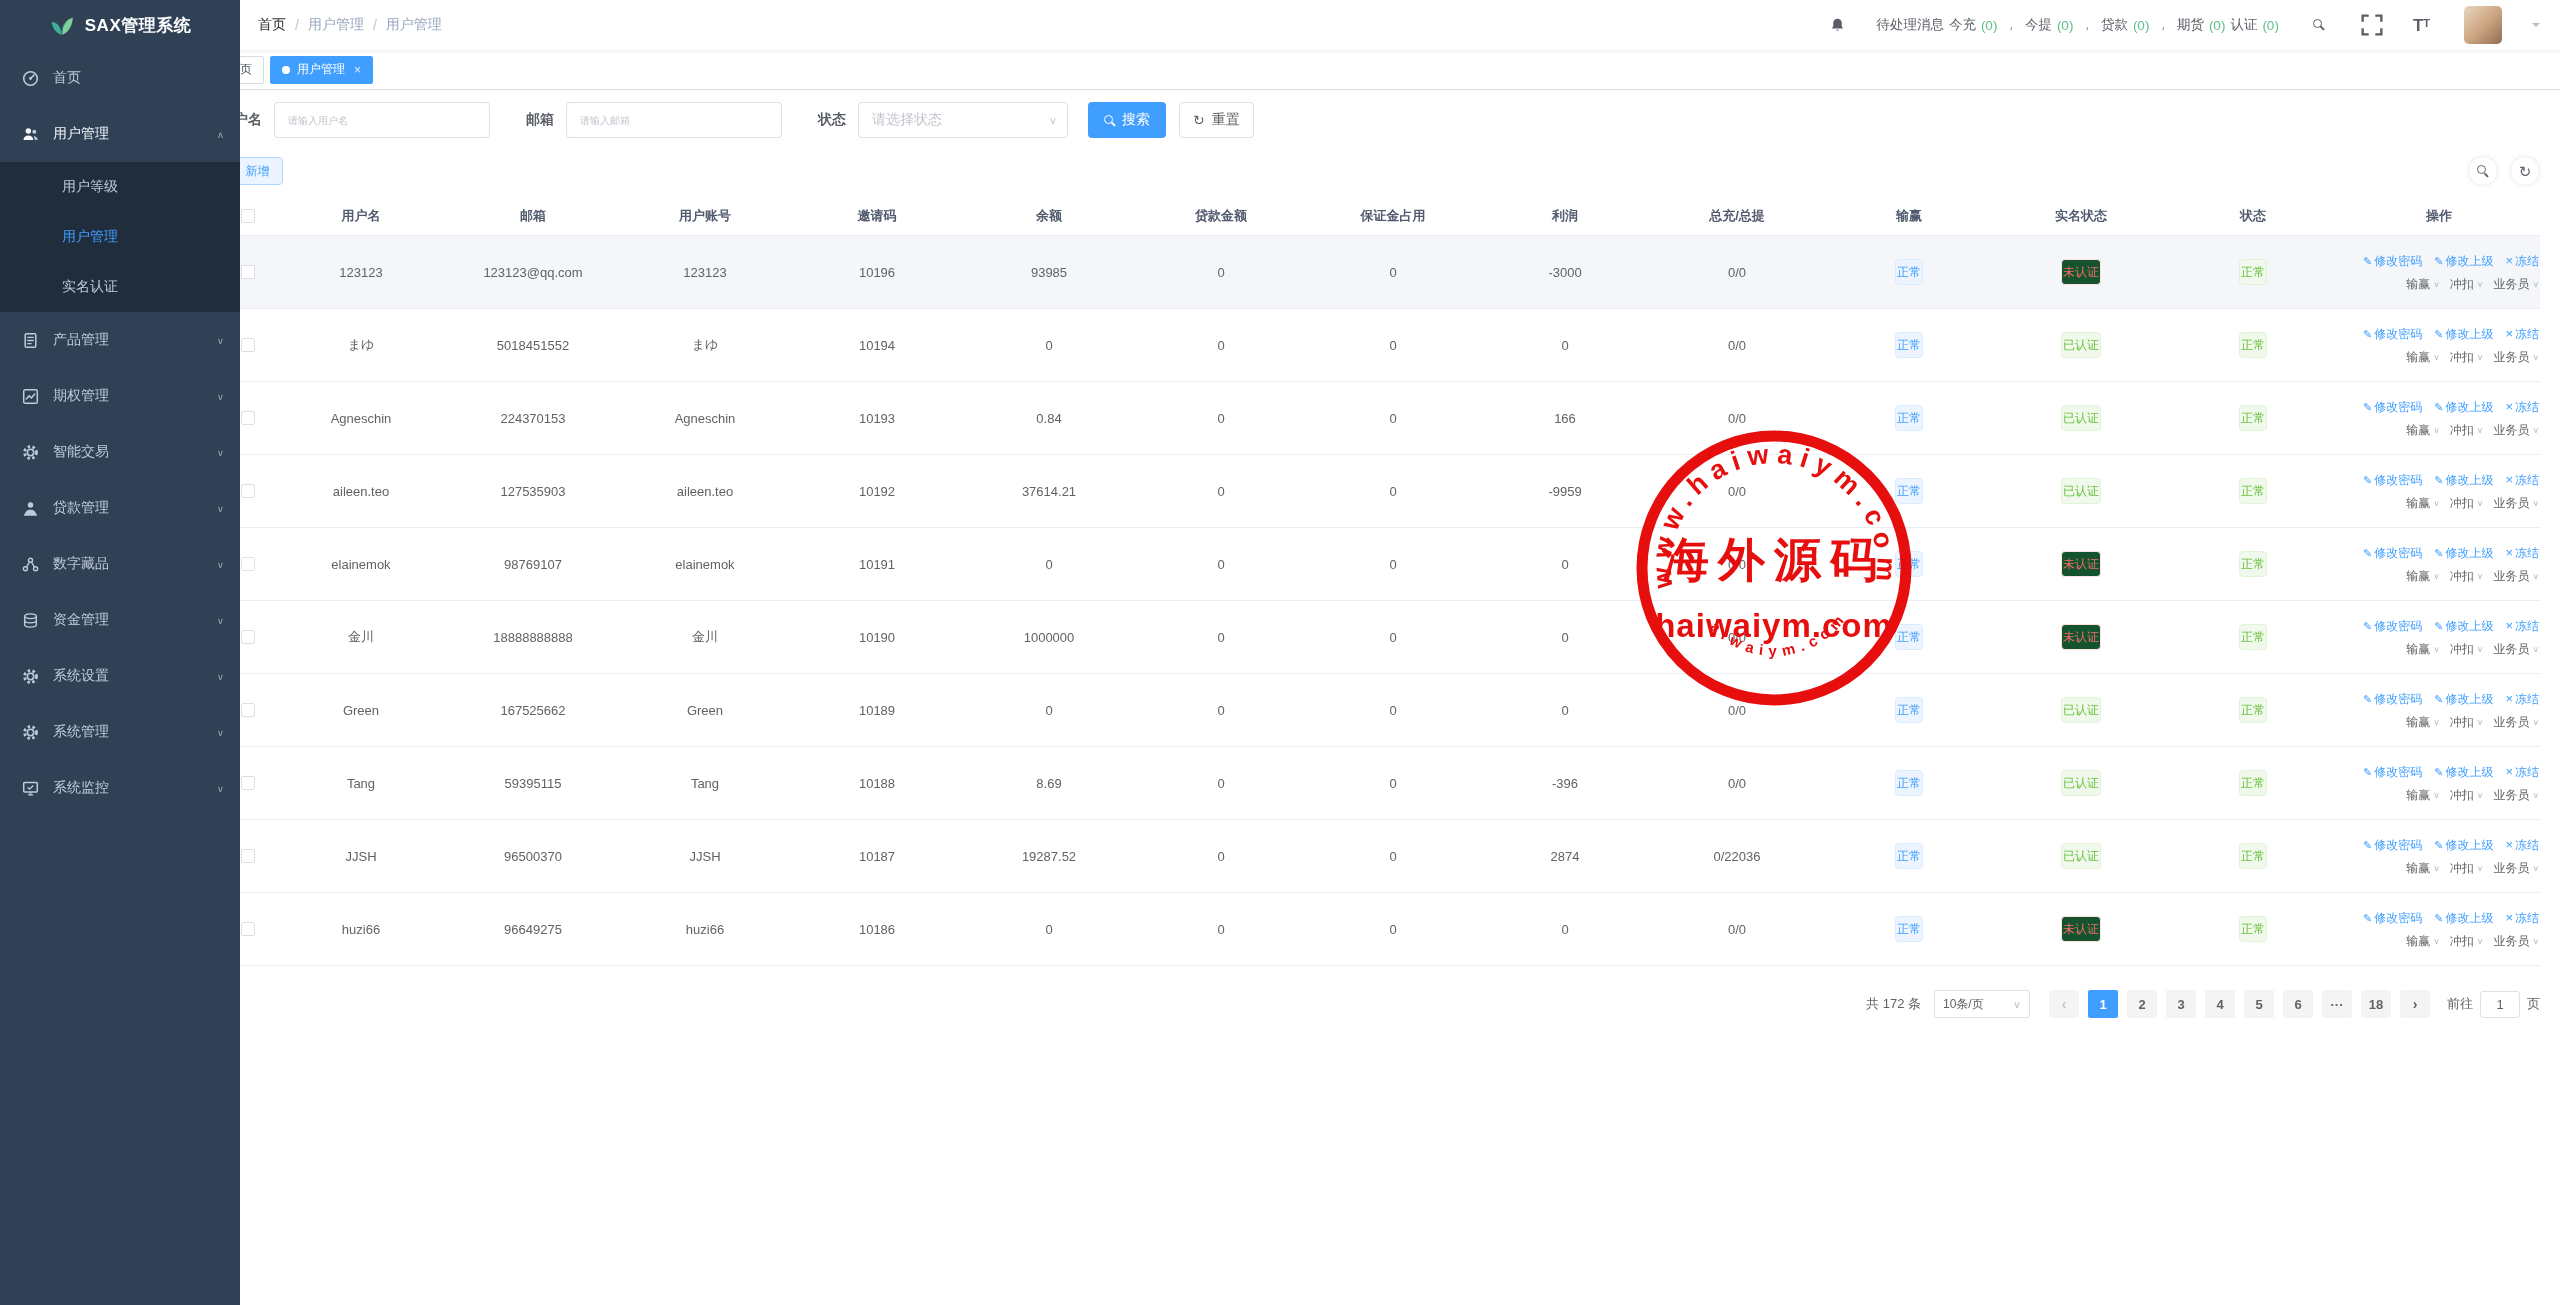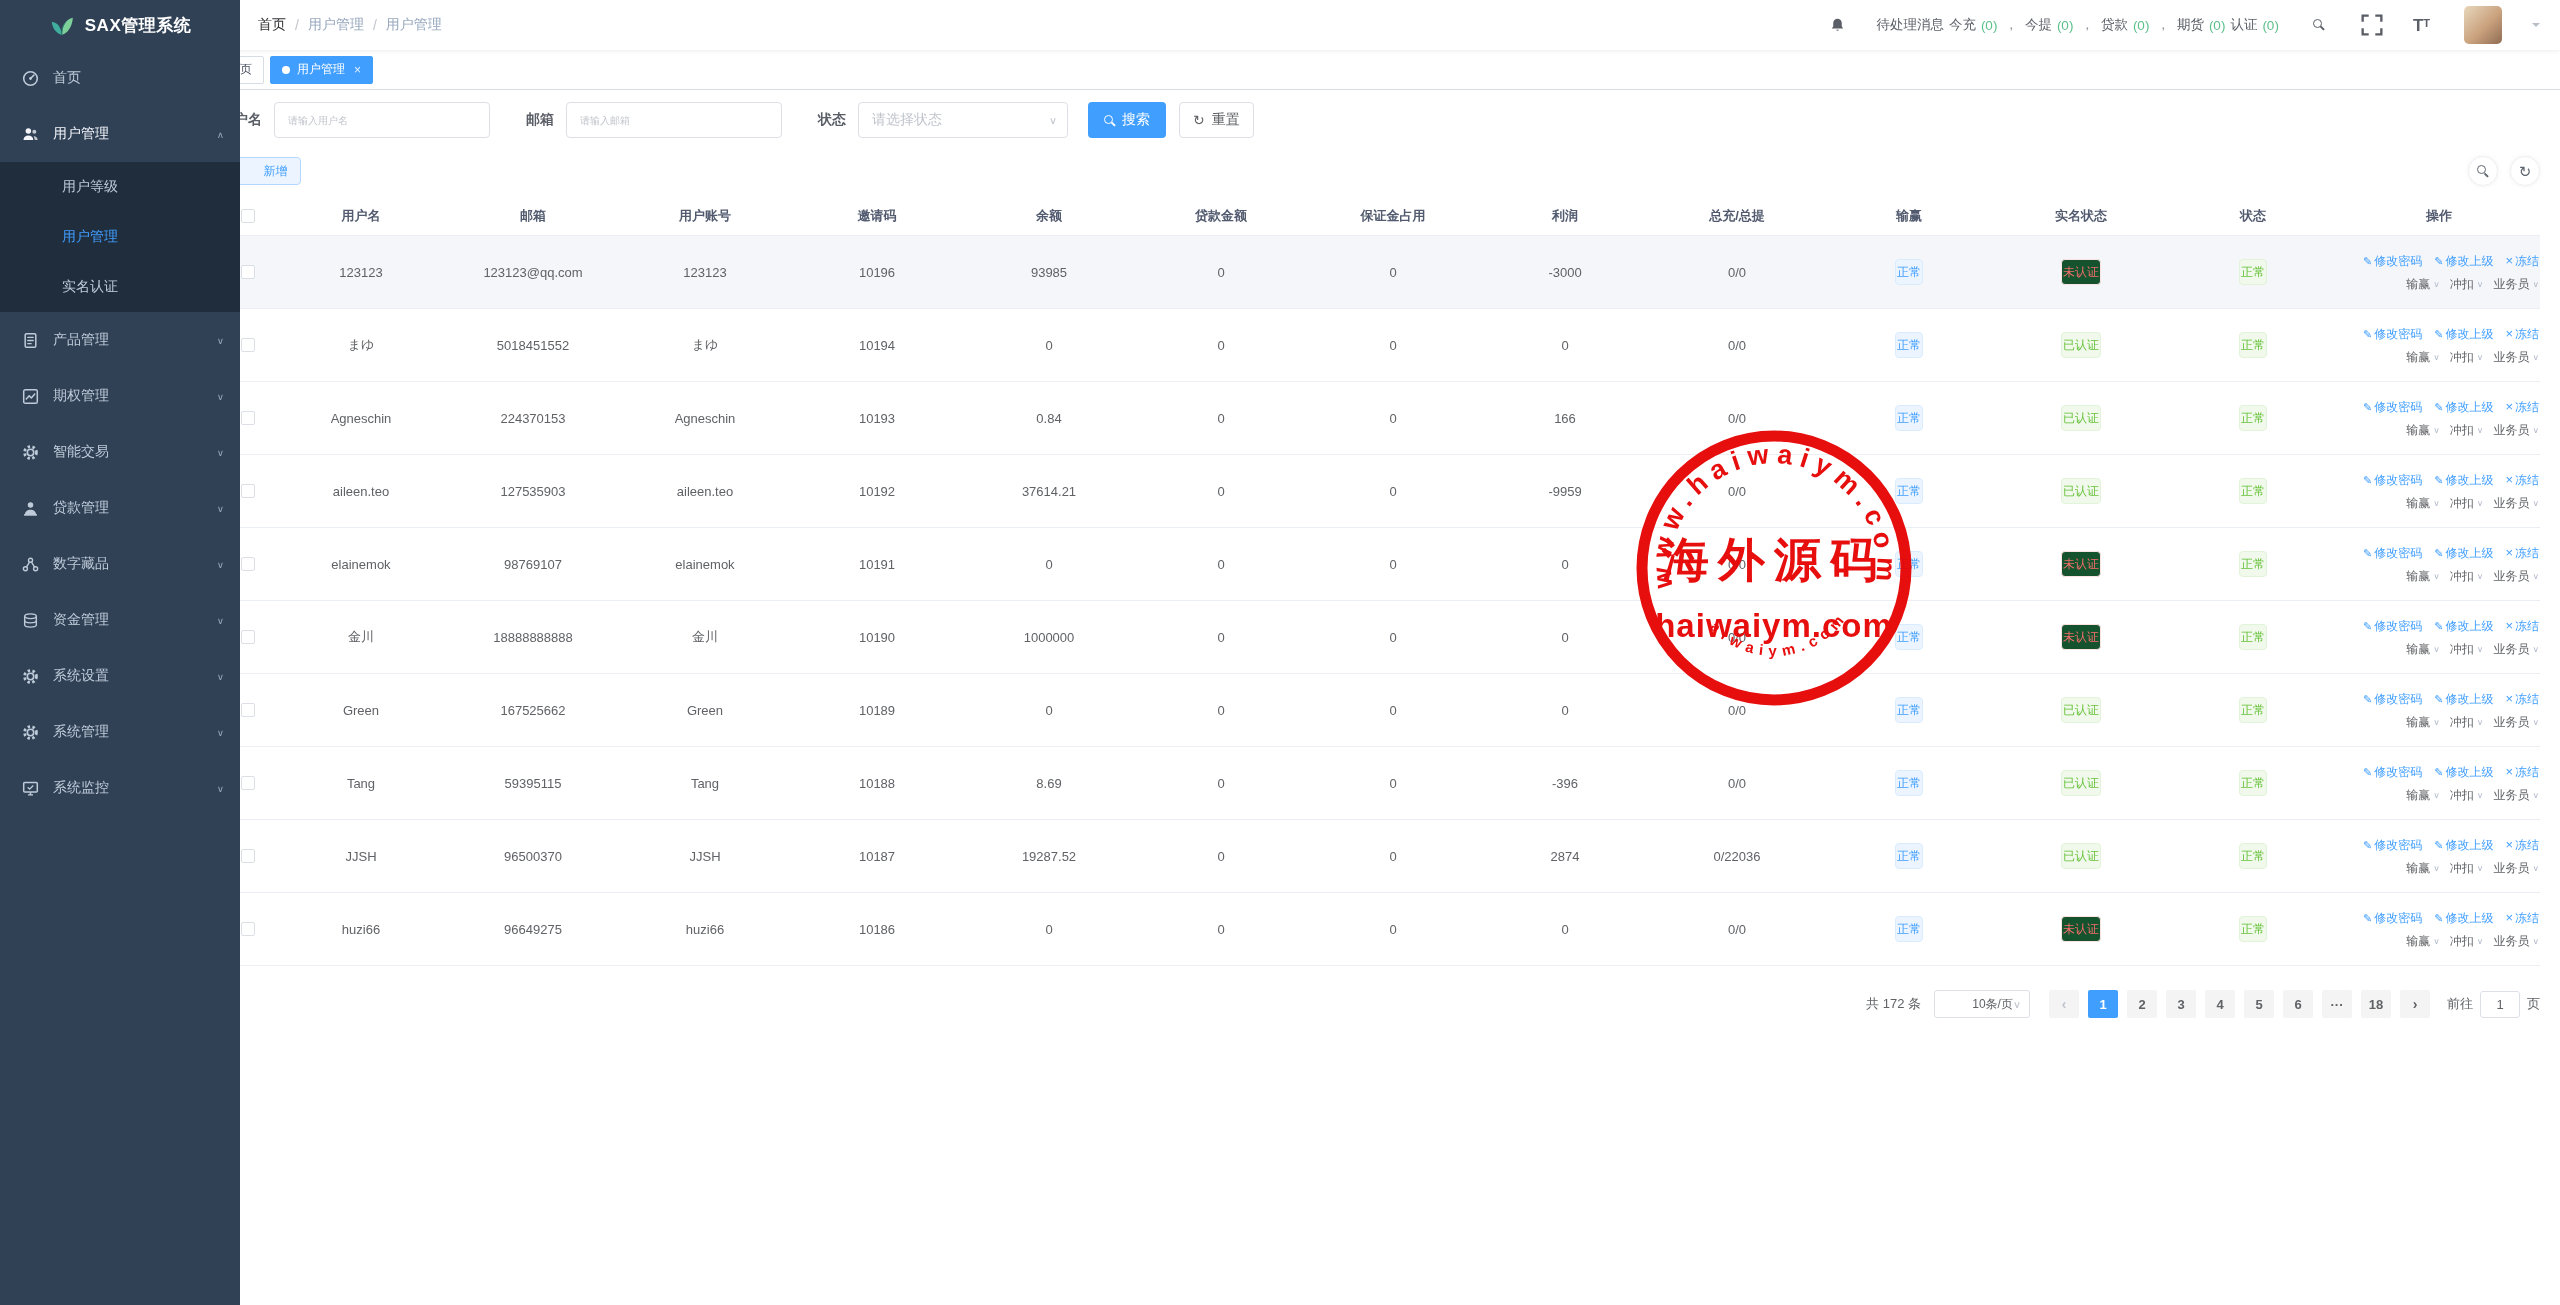--- a/index.html
+++ b/index.html
@@ -59,21 +59,21 @@
   .btn-search{background:#409eff;color:#fff;padding:0 15px;margin-left:6px}
   .btn-reset{background:#fff;color:#606266;border-color:#dcdfe6;padding:0 13px;margin-left:13px}
   .mag{position:relative;width:11px;height:11px;flex:none}
   .mag::before{content:"";position:absolute;left:0;top:0;width:7px;height:7px;border:1.6px solid currentColor;border-radius:50%}
   .mag::after{content:"";position:absolute;width:4.5px;height:1.6px;background:currentColor;transform:rotate(45deg);left:6.5px;top:8.5px}
   .refresh-glyph{font-style:normal;font-size:14px;line-height:1}
   .refresh-glyph::after{content:"↻"}
 
   
   .toolbar{display:flex;align-items:center;justify-content:space-between;padding:18px 20px 0}
-  .btn-add{height:28px;padding:0 12px;background:#ecf5ff;border:1px solid #b3d8ff;color:#409eff;border-radius:4px;font-size:12px;display:inline-flex;align-items:center;gap:23px;cursor:pointer}
+  .btn-add{height:28px;padding:0 12px;background:#ecf5ff;border:1px solid #b3d8ff;color:#409eff;border-radius:4px;font-size:12px;display:inline-flex;align-items:center;gap:5px;cursor:pointer}
   .plus-icon{font-style:normal;font-size:13px}
   .plus-icon::after{content:"+"}
   .tool-icons{display:flex;gap:12px}
   .circle-btn{width:30px;height:30px;border-radius:50%;border:1px solid #eef0f3;box-shadow:0 0 5px rgba(0,0,0,.06);display:flex;align-items:center;justify-content:center;color:#5f6670;background:#fff;cursor:pointer}
 
   
   .table{margin:10px 20px 0}
   .thead,.trow{display:flex;align-items:center;border-bottom:1px solid #ebeef5}
   .thead{height:40px;font-size:13px;font-weight:700;color:#515a6e}
   .trow{height:73px;font-size:13px;color:#606266}
@@ -93,21 +93,21 @@
   .pen-icon::after{content:"✎"}
   .x-icon::after{content:"×";font-size:13px}
   .ops2{font-size:12px;color:#606266;display:flex;justify-content:flex-end;gap:10px;line-height:20px;margin-top:3px}
   .dd{cursor:pointer;display:inline-flex;align-items:center;gap:3px}
   .dd-caret{font-style:normal;font-size:9px;color:#b4bccc;transform:scaleY(.9)}
   .dd-caret::after{content:"∨"}
 
   
   .pager{display:flex;align-items:center;justify-content:flex-end;gap:9px;padding:24px 20px 0;font-size:13px;color:#606266}
   .ptotal{margin-right:4px}
-  .psize{width:96px;height:28px;border:1px solid #dcdfe6;border-radius:3px;display:flex;align-items:center;justify-content:flex-end;padding:0 8px;font-size:12px;color:#606266;cursor:pointer;margin-right:10px}
+  .psize{width:96px;height:28px;border:1px solid #dcdfe6;border-radius:3px;display:flex;align-items:center;justify-content:space-between;padding:0 8px;font-size:12px;color:#606266;cursor:pointer;margin-right:10px}
   .pbtn{min-width:30px;height:28px;padding:0 4px;background:#f4f4f5;border-radius:2px;display:flex;align-items:center;justify-content:center;font-size:13px;font-weight:600;color:#606266;cursor:pointer}
   .pbtn.active{background:#409eff;color:#fff}
   .pbtn.prev{color:#c0c4cc}
   .pchevron{font-size:14px;font-weight:700}
   .goto{display:flex;align-items:center;gap:7px;margin-left:8px}
   .goto-input{width:40px;height:27px;border:1px solid #dcdfe6;border-radius:3px;text-align:center;font-size:13px;color:#606266;outline:none;font-family:inherit}
 
   
   .stamp{position:absolute;left:1627px;top:421px;width:294px;height:294px;z-index:20;pointer-events:none;opacity:.95}
 </style>

